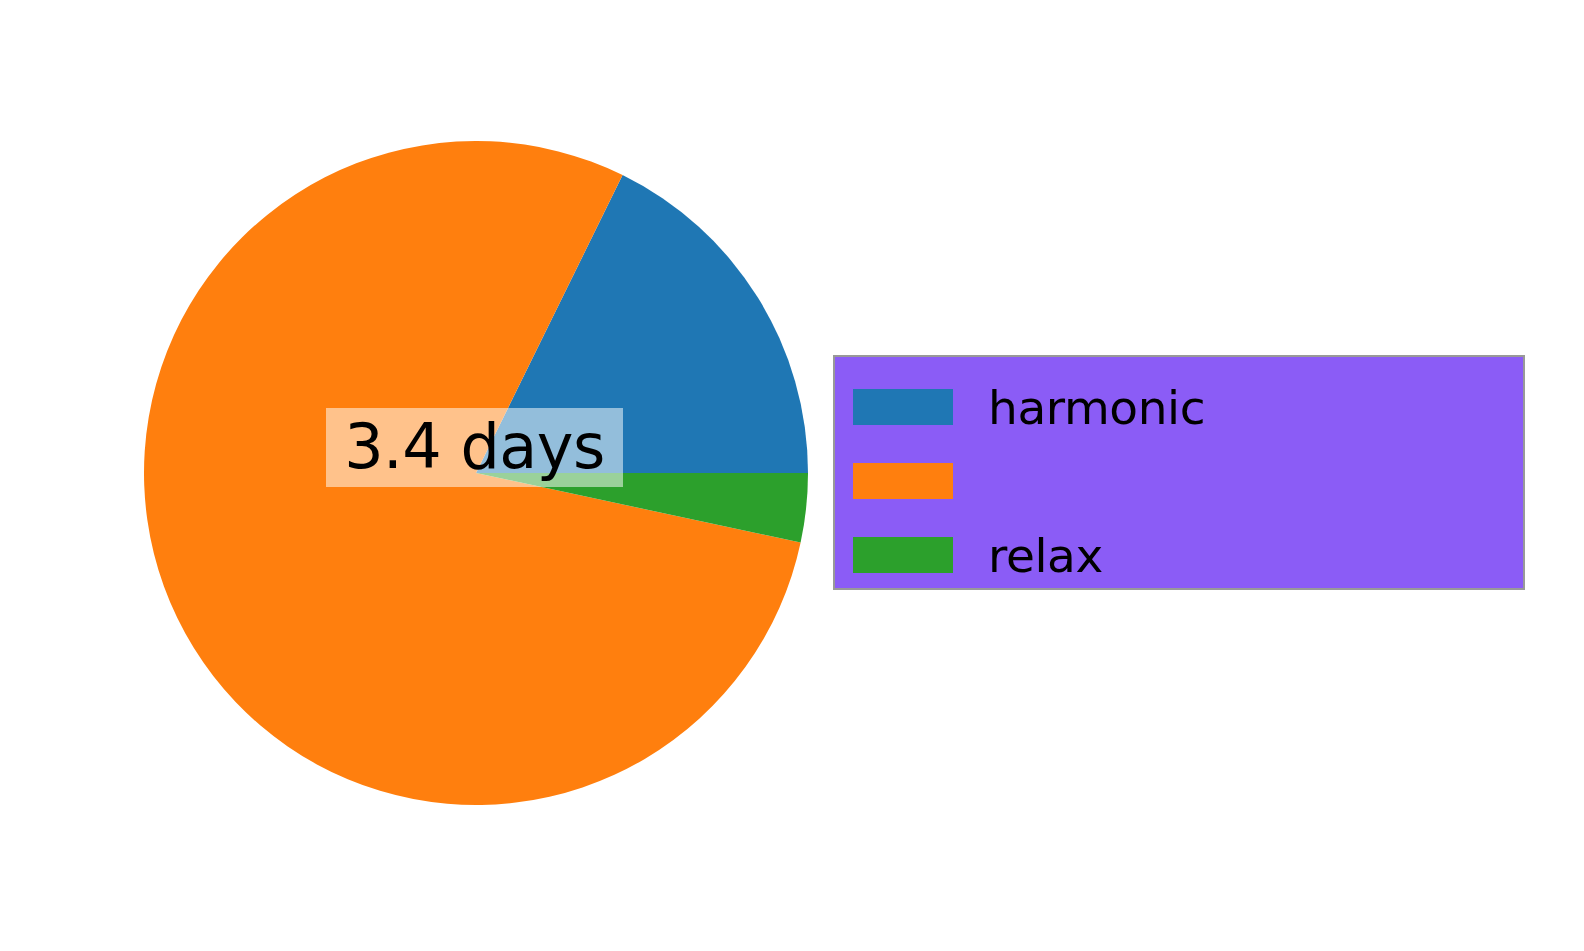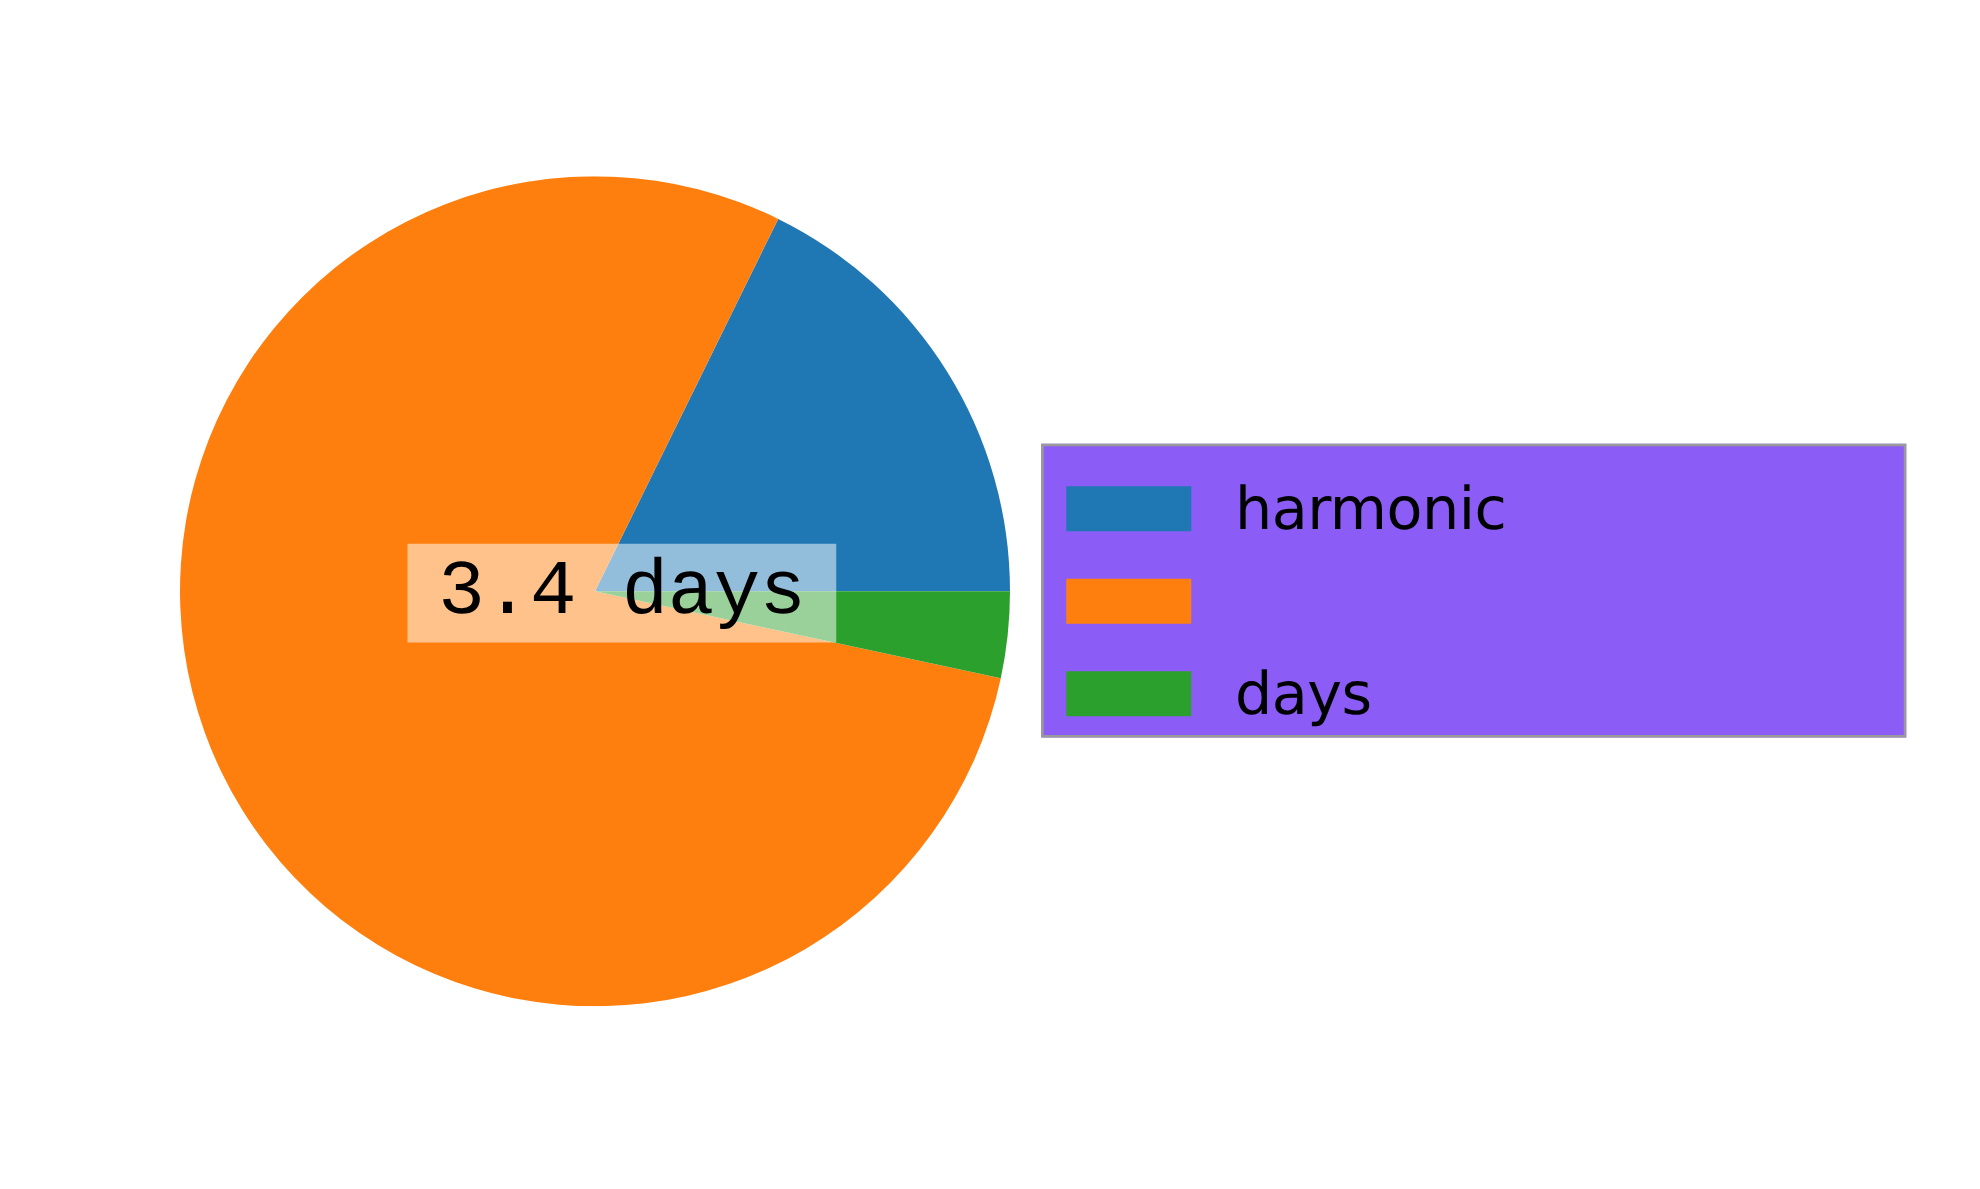--- a/index.html
+++ b/index.html
@@ -27,29 +27,28 @@
   }
   #pie-svg {
     display: block;
     width: 664px;
     height: 664px;
   }
   
   #center-label {
     position: absolute;
     left: 326px;
-    top: 435px;
-    width: 343px;
+    top: 408px;
+    width: 297px;
     height: 79px;
     background: rgba(255,255,255,0.52);
     display: flex;
     align-items: center;
     justify-content: center;
     box-sizing: border-box;
-    font-family: Liberation Mono, monospace;
   }
   #center-label-text {
     font-size: 62px;
     line-height: 1;
     color: #000000;
     white-space: nowrap;
     letter-spacing: -0.5px;
     transform: translateY(-1px);
   }
   
@@ -115,19 +114,19 @@
         <span class="legend-swatch" style="background-color: rgb(31, 119, 180);"></span>
         <span class="legend-text">harmonic</span>
       </div>
 
       <div class="legend-row">
         <span class="legend-swatch" style="background-color: rgb(255, 127, 14);"></span>
       </div>
 
       <div class="legend-row">
         <span class="legend-swatch" style="background-color: rgb(44, 160, 44);"></span>
-        <span class="legend-text">days</span>
+        <span class="legend-text">relax</span>
       </div>
 
     </div>
   </div>
 
 </div>
 
 </body></html>

